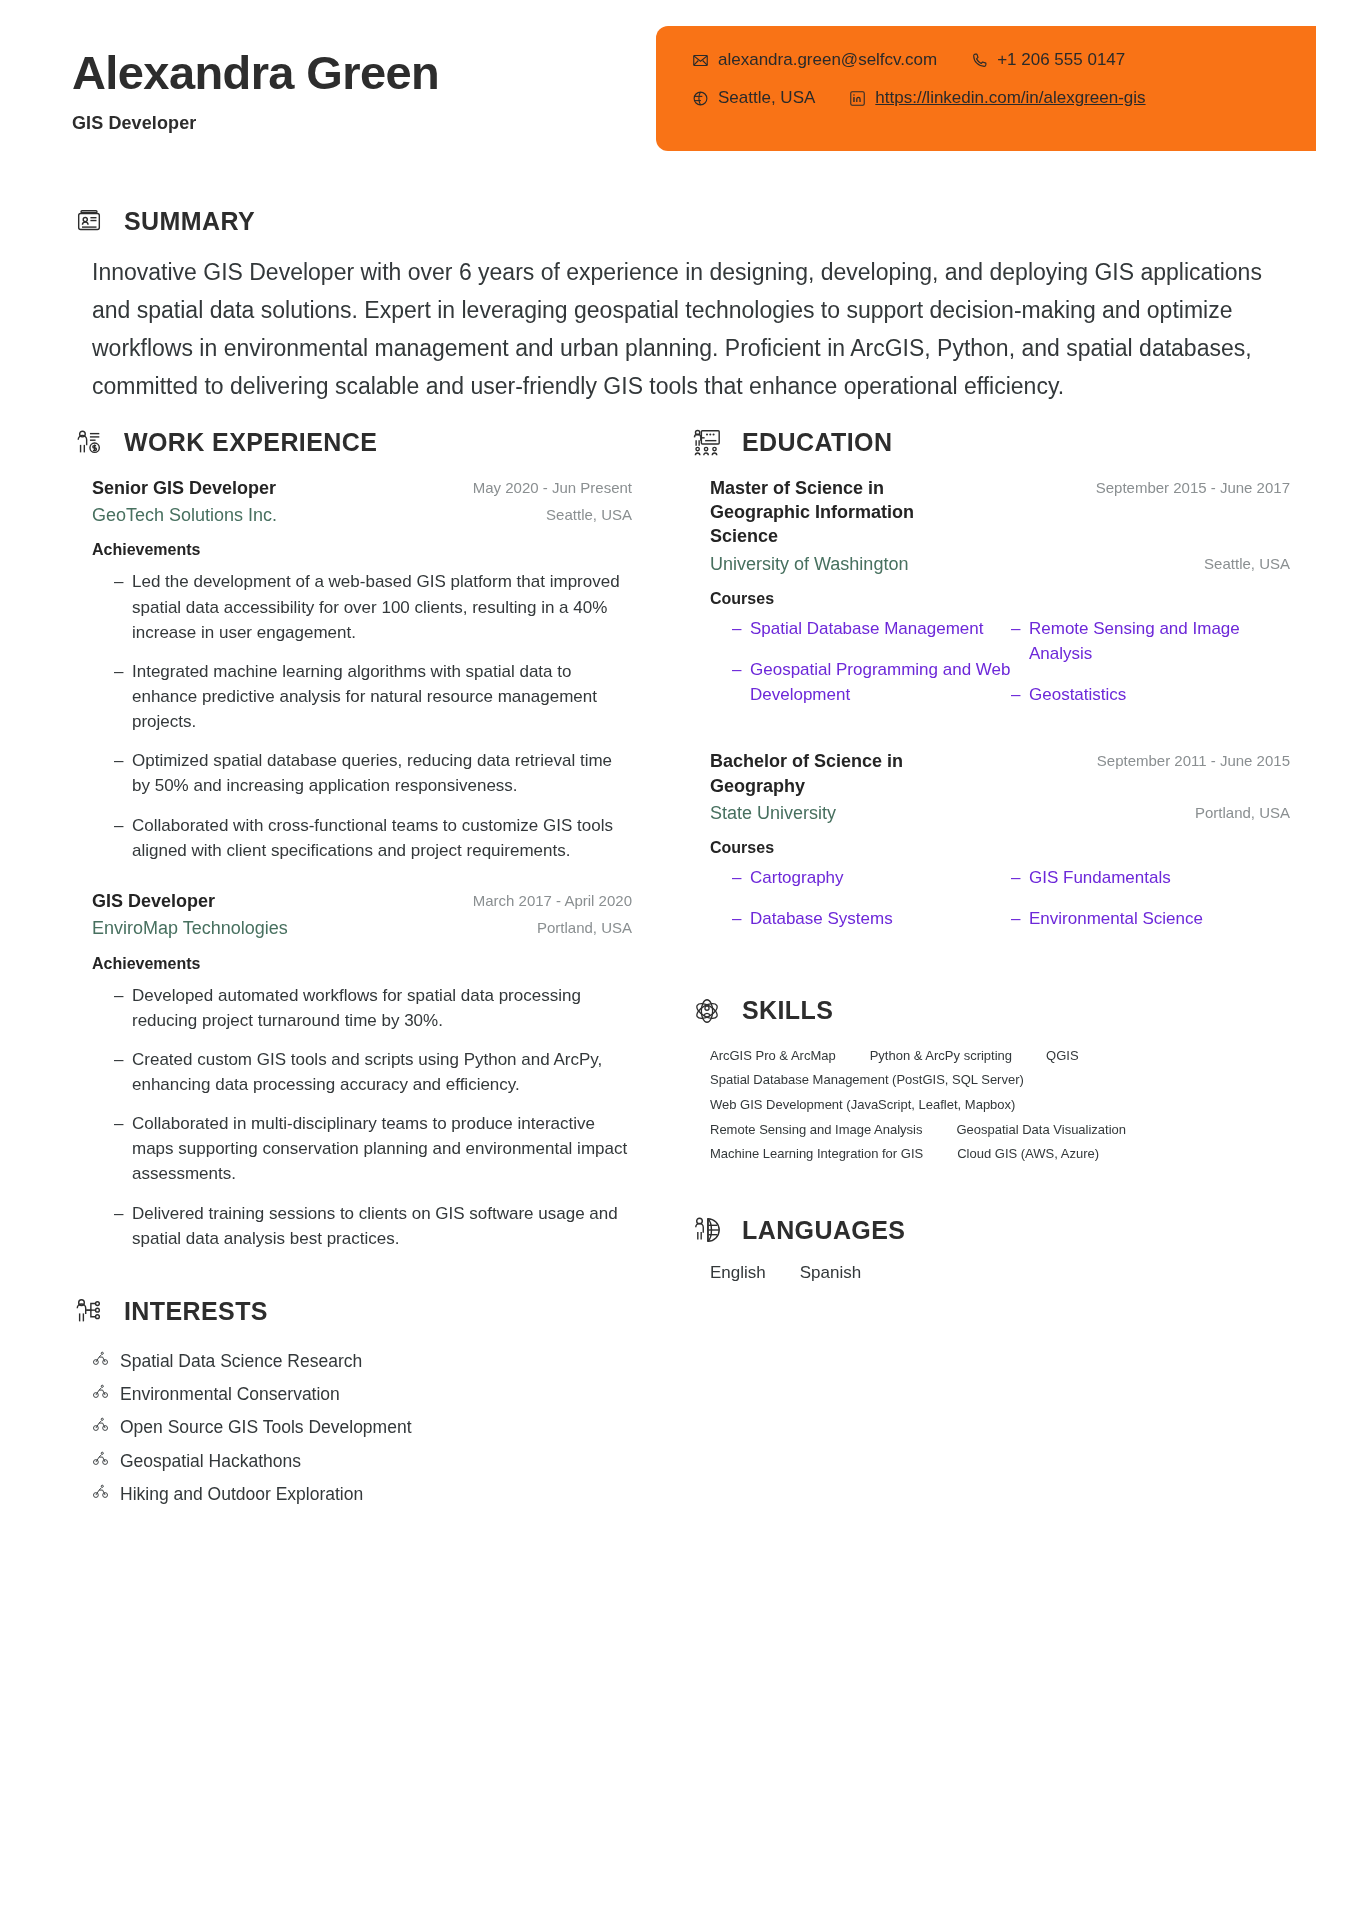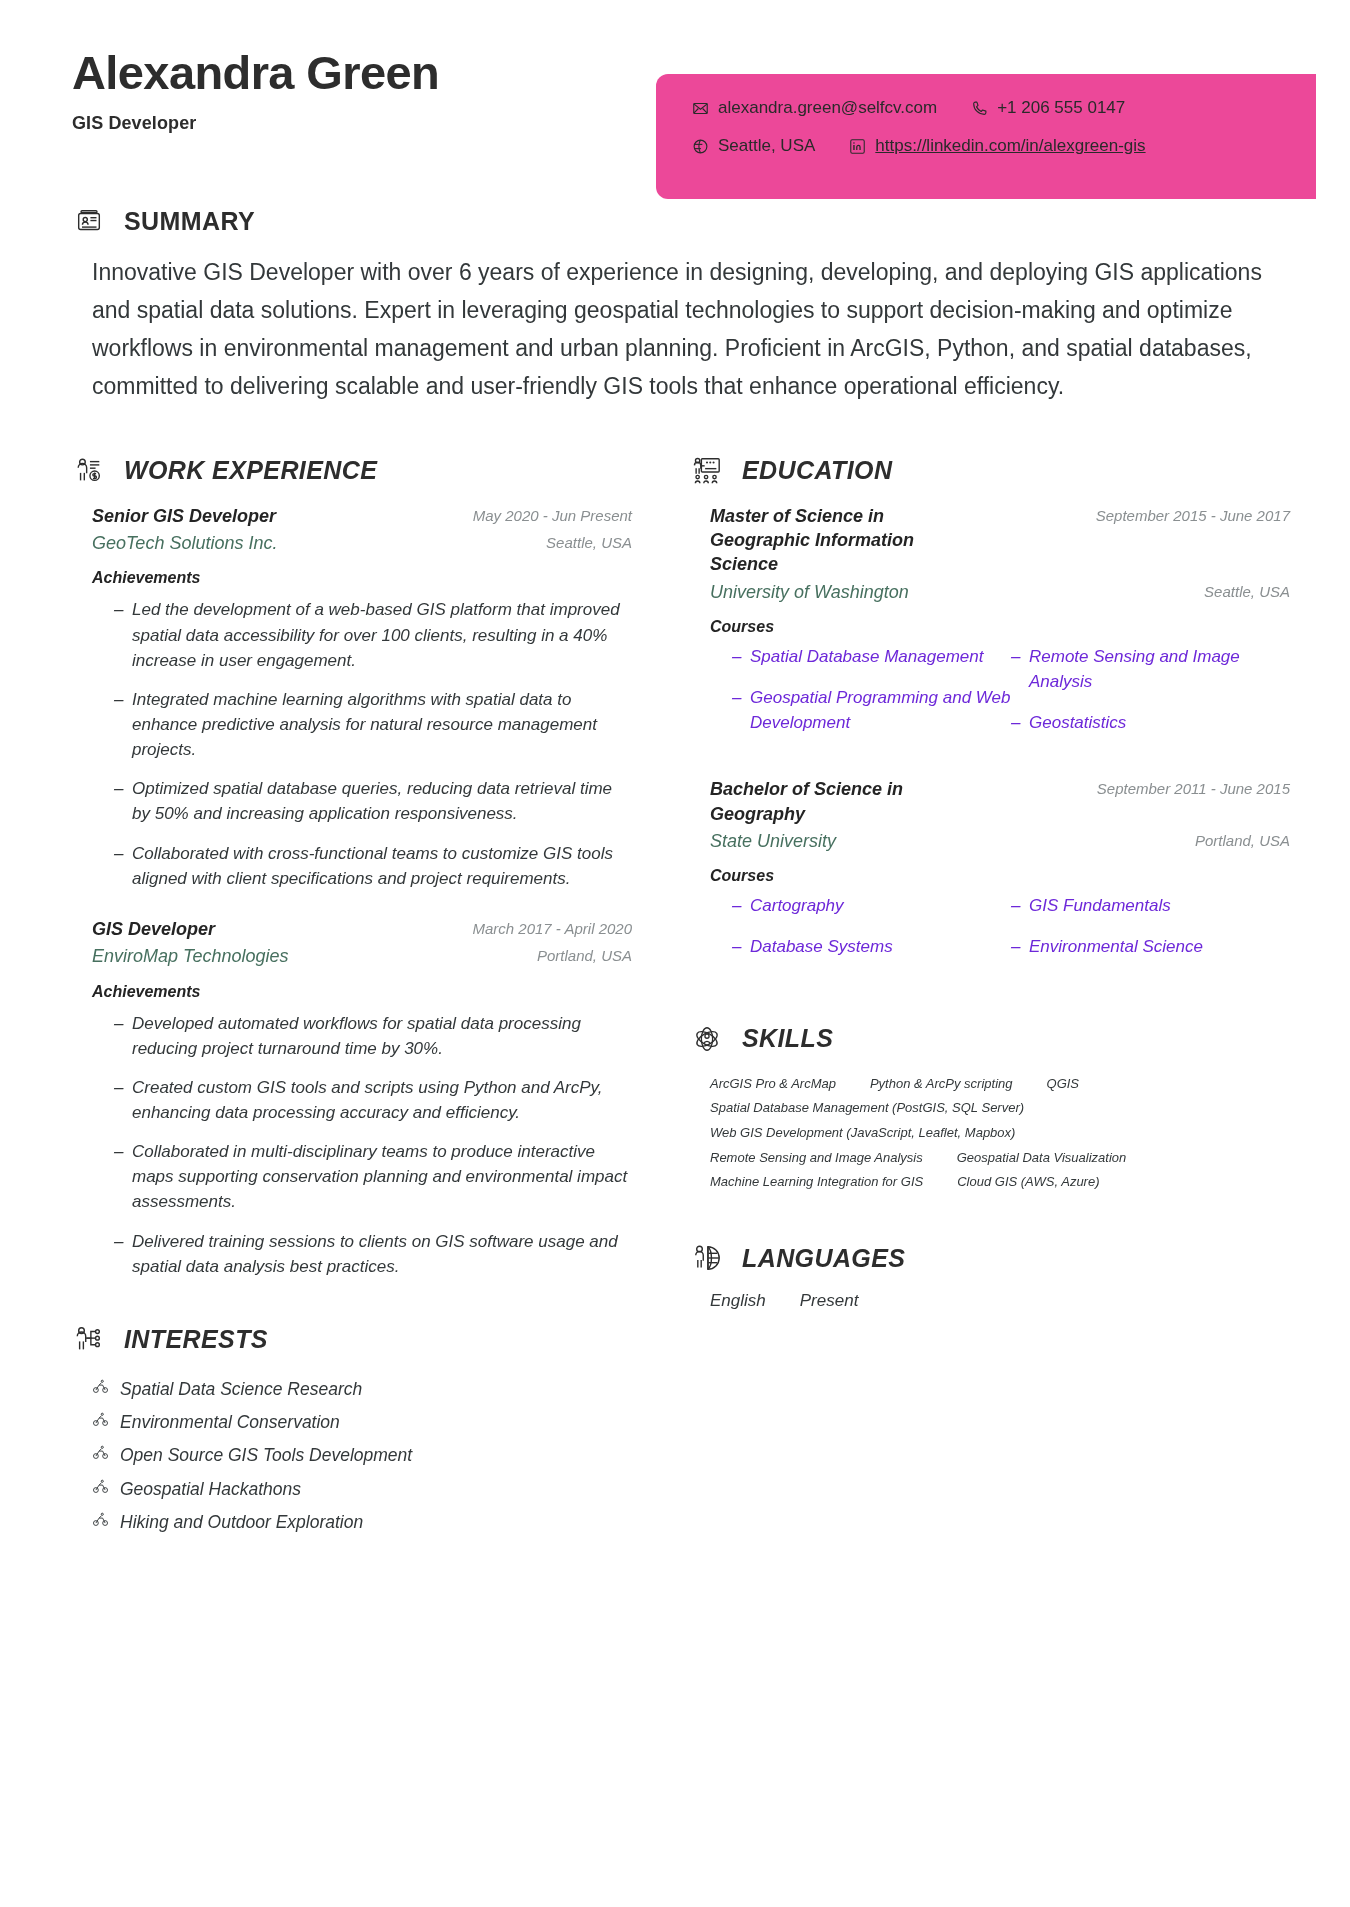--- a/index.html
+++ b/index.html
@@ -19,24 +19,23 @@
     font-size:47px; font-weight:bold; letter-spacing:-0.6px;
     color:#2d2d2d; line-height:1.08;
   }
   .job-title {
     font-size:18px; font-weight:bold; color:#2d2d2d;
     margin-top:14px; letter-spacing:0.1px;
   }
   .contact-box {
     position:absolute; right:-38px; top:26px;
     width:660px; min-height:125px;
-    background:#ec4899;
+    background:#f97316;
     border-radius:12px 0 0 12px;
     padding:24px 30px 22px 36px;
-    margin-top:48px;
   }
   .contact-row { display:flex; align-items:center; margin-bottom:18px; }
   .contact-row:last-child { margin-bottom:0; }
   .contact-item {
     display:flex; align-items:center; gap:9px;
     font-size:17px; color:#2a2a2a; white-space:nowrap;
   }
   .contact-item + .contact-item { margin-left:34px; }
   .contact-item .ico { flex:0 0 auto; display:inline-flex; align-items:center; }
   .contact-link { text-decoration:underline; color:#2a2a2a; }
@@ -48,21 +47,21 @@
     font-size:25px; font-weight:bold; letter-spacing:0.4px; color:#2d2d2d;
   }
 
   .summary-wrap { margin-top:4px; }
   .summary-text {
     font-size:23px; line-height:1.65; color:#33383a;
     padding-left:20px; max-width:1190px;
   }
 
   
-  .cols { display:flex; margin-top:48px;font-style:italic; }
+  .cols { display:flex; margin-top:20px; }
   .col-left { width:560px; flex:0 0 560px; }
   .col-gap { width:58px; flex:0 0 58px; }
   .col-right { width:600px; flex:0 0 600px; }
 
   .entry { margin-bottom:6px; padding-left:20px; }
   .entry-top { display:flex; justify-content:space-between; align-items:flex-start; gap:14px; }
   .entry-pos { font-size:18px; font-weight:bold; color:#242424; line-height:1.35; }
   .entry-date { font-size:15px; color:#8a8f91; white-space:nowrap; padding-top:3px; }
   .entry-sub { display:flex; justify-content:space-between; align-items:flex-start; gap:14px; margin-top:3px; }
   .entry-org { font-size:18px; color:#47705f; line-height:1.35; }
@@ -451,19 +450,19 @@
               <path d="M17 4c5 4.5 5 19.5 0 24"></path>
               <line x1="17.4" y1="11" x2="27" y2="11"></line>
               <line x1="17.4" y1="16" x2="29" y2="16"></line>
               <line x1="17.4" y1="21" x2="27" y2="21"></line>
             </svg>
           </span>
           <div class="section-title">LANGUAGES</div>
         </div>
         <div class="lang-wrap">
           <span class="lang-item">English</span>
-          <span class="lang-item">Present</span>
+          <span class="lang-item">Spanish</span>
         </div>
       </div>
 
     </div>
   </div>
 </div>
 
 </body></html>

